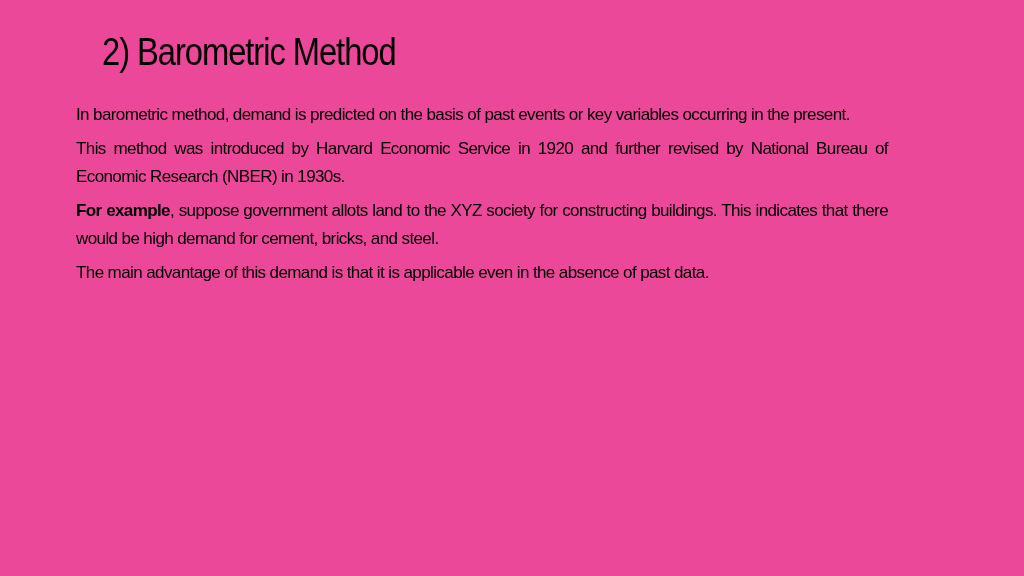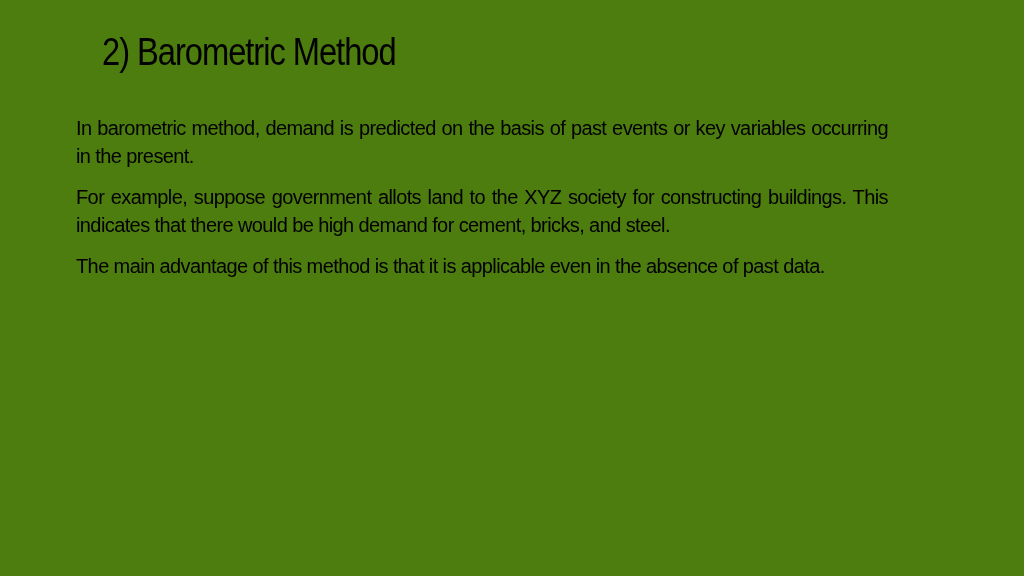--- a/index.html
+++ b/index.html
@@ -12,21 +12,21 @@
       height: 576px;
       overflow: hidden;
       position: relative;
       font-family: "Liberation Sans", sans-serif;
       color: #000000;
     }
     .slide {
       position: absolute;
       left: 0; top: 0;
       width: 1024px; height: 576px;
-      background: #4d7c0f;
+      background: #ec4899;
     }
     .title {
       position: absolute;
       left: 102px;
       top: 28px;
       font-size: 38px;
       line-height: 48px;
       letter-spacing: -1.2px;
       white-space: nowrap;
       transform: scaleX(0.86);
@@ -35,35 +35,36 @@
     .title .num {
       font-weight: normal;
     }
     .body {
       position: absolute;
       left: 76px;
       top: 101px;
       width: 812px;
     }
     .para {
-      font-size: 20px;
+      font-size: 17px;
       line-height: 28px;
       text-align: justify;
-      margin: 13px 0 6px 0;
+      margin: 0 0 6px 0;
       letter-spacing: -0.6px;
       word-spacing: 0px;
     }
     .para .bold {
-      font-weight: normal;
+      font-weight: bold;
     }
   </style>
 </head>
 <body>
 
 <div class="slide">
   <div class="title"><span class="num">2) </span><span>Barometric Method</span></div>
 
   <div class="body">
     <p class="para"><span>In barometric method, demand is predicted on the basis of  past events or key variables occurring in the present.</span></p>
+    <p class="para"><span>This method was introduced by Harvard Economic Service in  1920 and further revised by National Bureau of Economic  Research (NBER) in 1930s.</span></p>
     <p class="para"><span class="bold">For example</span><span>, suppose government allots land to the XYZ  society for constructing buildings. This indicates that there  would be high demand for cement, bricks, and steel.</span></p>
-    <p class="para"><span>The main advantage of this method is that it is applicable even  in the absence of past data.</span></p>
+    <p class="para"><span>The main advantage of this demand is that it is applicable even  in the absence of past data.</span></p>
   </div>
 </div>
 
 </body></html>

